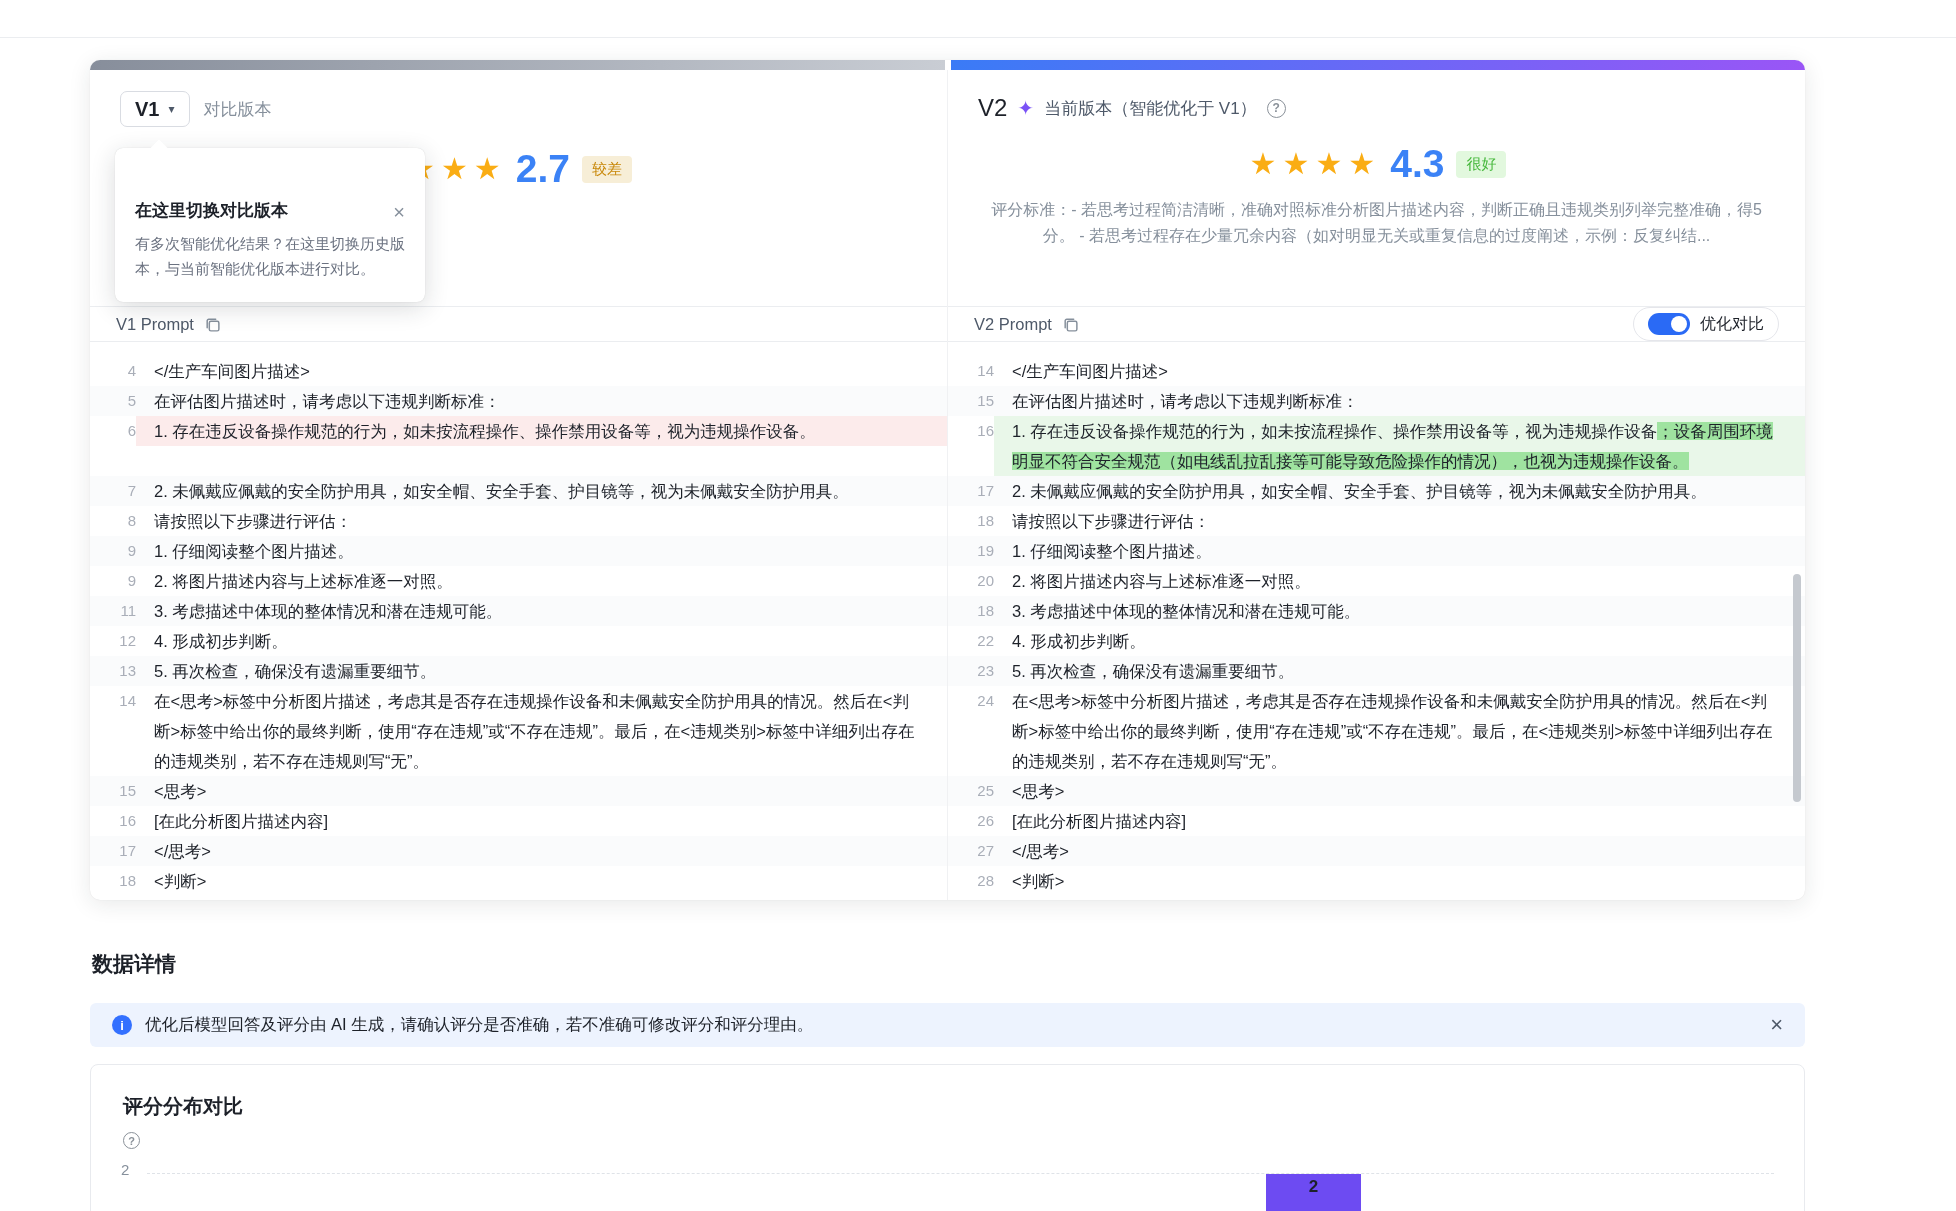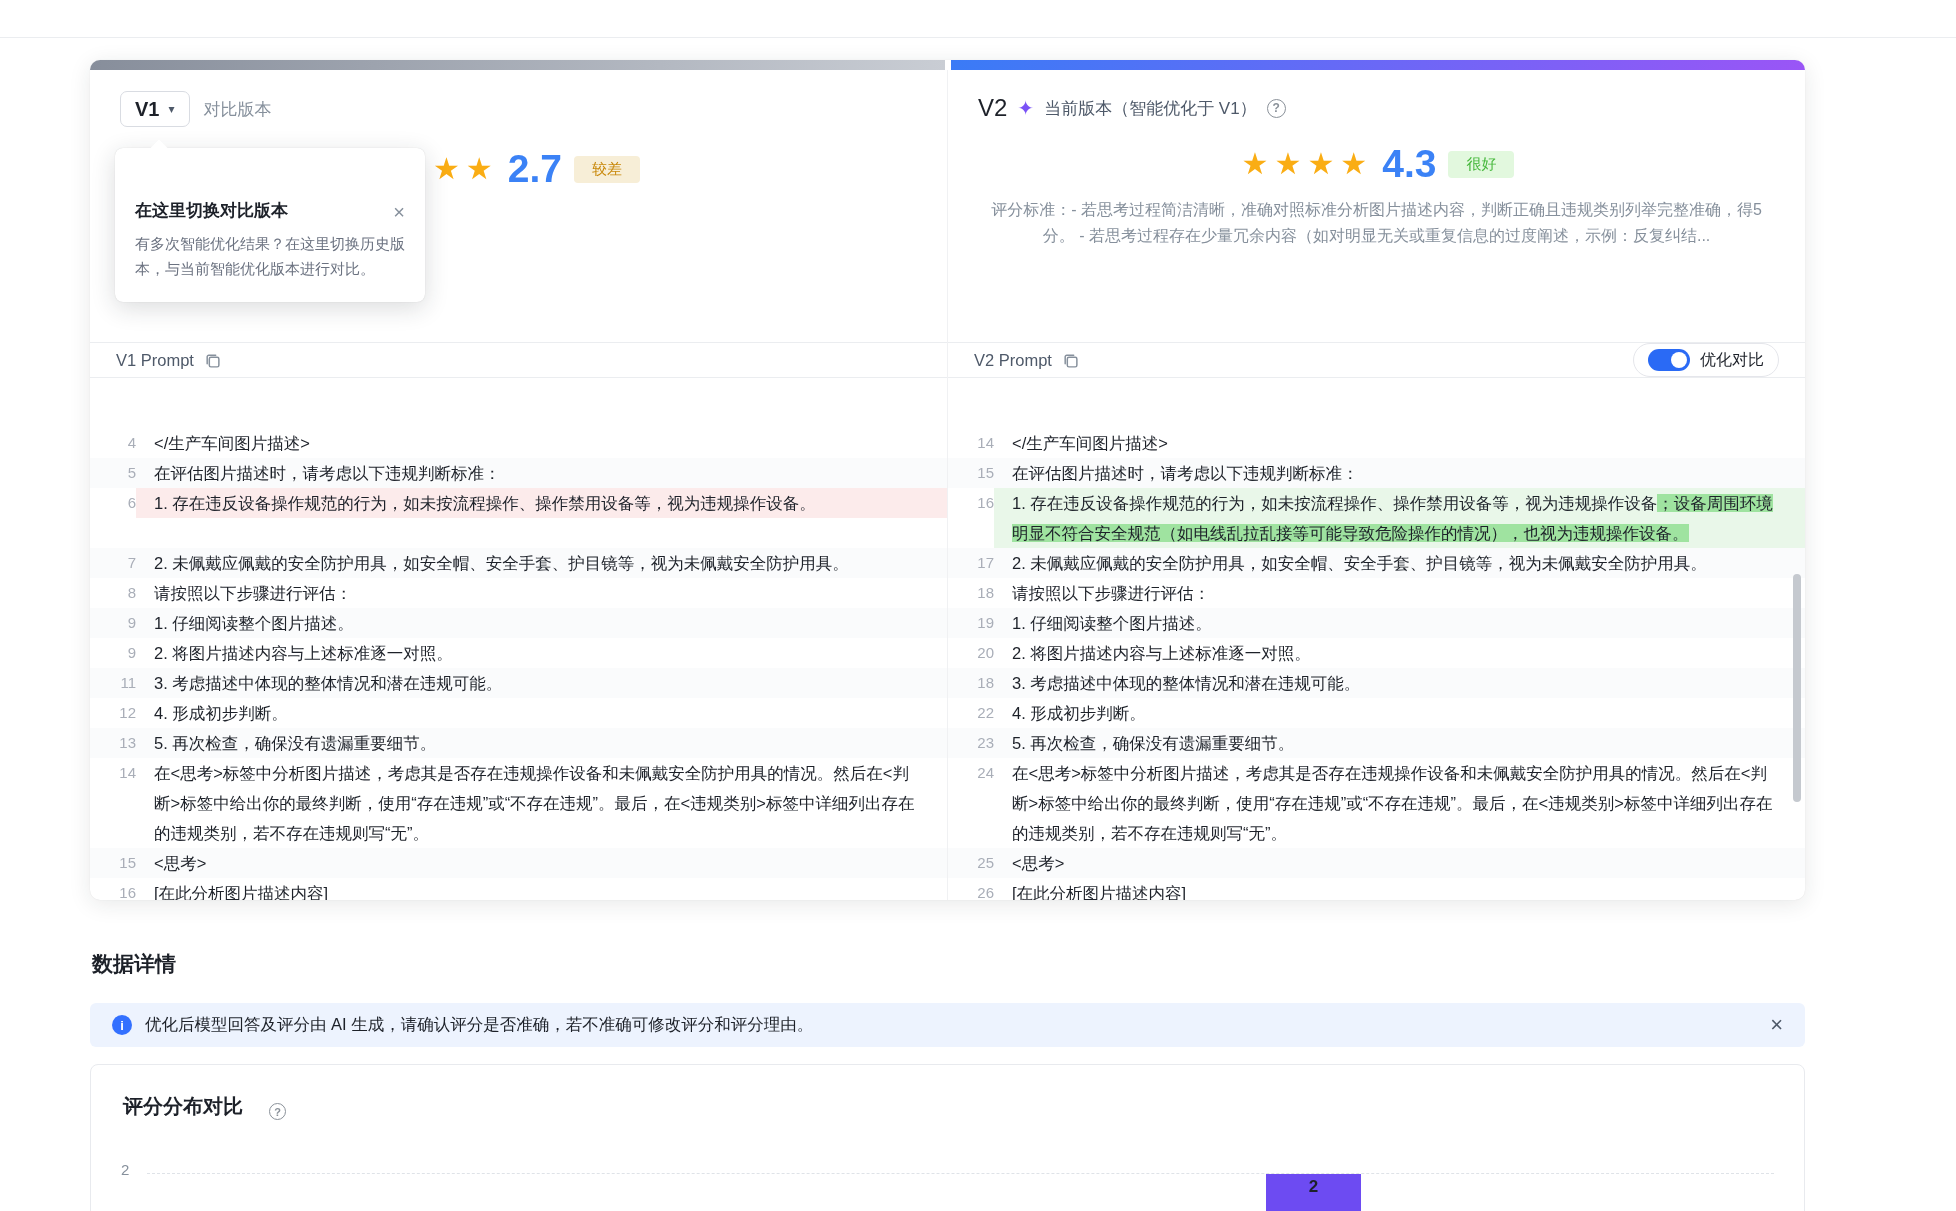--- a/index.html
+++ b/index.html
@@ -13,21 +13,21 @@
   
   .compare-card {
     position:absolute; left:90px; top:60px; width:1715px; height:840px;
     background:#fff; border-radius:10px; overflow:hidden;
     box-shadow:0 4px 22px rgba(31,35,41,.10), 0 0 1px rgba(31,35,41,.12);
   }
   .grad-strip { display:flex; height:10px; gap:6px; }
   .grad-left  { flex:1; background:linear-gradient(90deg,#878e9b,#c9cdd4); }
   .grad-right { flex:1; background:linear-gradient(90deg,#3a7bf6,#9a55f6); }
   .card-body { display:flex; height:830px; }
-  .panel { flex:1; min-width:0; display:flex; flex-direction:column; position:relative;gap:36px; }
+  .panel { flex:1; min-width:0; display:flex; flex-direction:column; position:relative; }
   .panel-left { border-right:1px solid #f0f1f3; }
   .panel-head { height:236px; flex:none; position:relative; }
 
   .version-row { display:flex; align-items:center; gap:14px; padding:21px 0 0 30px; }
   .ver-btn { display:inline-flex; align-items:center; gap:9px; height:36px; padding:0 14px;
     border:1px solid #d9dce2; border-radius:7px; background:#fff; cursor:pointer;
     font-family:inherit; font-size:20px; font-weight:700; color:#1d2129; }
   .chev { font-size:12px; color:#4e5969; }
   .ver-label { font-size:17px; color:#86909c; }
 
@@ -36,21 +36,21 @@
   .sparkle { color:#7a52f6; font-size:20px; line-height:1; }
   .cur-label { font-size:17px; color:#4e5969; }
   .help-circle { width:19px; height:19px; border:1.5px solid #8a9199; border-radius:50%;
     color:#8a9199; font-size:12px; font-weight:700; display:inline-flex;
     align-items:center; justify-content:center; cursor:pointer; flex:none; }
 
   .rating-row { display:flex; align-items:center; justify-content:center; gap:12px; margin-top:22px; height:40px; }
   .stars { display:inline-flex; }
   .star { color:#faad14; font-size:30px; line-height:1; margin:0 3px; }
   .score { font-size:39px; font-weight:700; color:#3b82f6;text-align:center; }
-  .badge { font-size:15px; padding:4px 18px; border-radius:4px; font-weight:500; }
+  .badge { font-size:15px; padding:4px 10px; border-radius:4px; font-weight:500; }
   .badge-bad  { background:#f7eed7; color:#c9890b; }
   .badge-good { background:#e2f8de; color:#47b83d; }
 
   .criteria { margin:13px auto 0; width:92%; font-size:16px; line-height:1.62;
     color:#86909c; text-align:center; }
 
   
   .tooltip { position:absolute; left:25px; top:78px; width:310px; z-index:10;
     background:#fff; border-radius:8px; padding:18px 20px 20px;
     box-shadow:0 6px 24px rgba(31,35,41,.16), 0 0 1px rgba(31,35,41,.2); }
@@ -89,21 +89,21 @@
   .section-title { position:absolute; left:92px; top:950px; font-size:21px; font-weight:700; }
   .notice { position:absolute; left:90px; top:1003px; width:1715px; height:44px;
     background:#edf3fe; border-radius:6px; display:flex; align-items:center; padding:0 22px; gap:13px; }
   .info-icon { width:20px; height:20px; border-radius:50%; background:#3370ff; color:#fff;
     font-size:13px; font-weight:700; display:flex; align-items:center; justify-content:center; flex:none; }
   .notice-text { font-size:16.5px; color:#1d2129; flex:1; }
   .notice-close { color:#4e5969; font-size:22px; line-height:1; cursor:pointer; }
 
   .chart-card { position:absolute; left:90px; top:1064px; width:1715px; height:320px;
     background:#fff; border:1px solid #e8eaee; border-radius:8px; padding:28px 32px; }
-  .chart-title-row { display:flex; align-items:flex-end; gap:26px; }
+  .chart-title-row { display:flex; align-items:flex-start; gap:12px;flex-direction:column; }
   .chart-title { font-size:20px; font-weight:700; }
   .help-circle.small { width:17px; height:17px; font-size:11px; }
   .y-tick { position:absolute; left:30px; top:96px; font-size:15px; color:#86909c; }
   .gridline { position:absolute; left:56px; right:30px; top:108px; border-top:1px dashed #dfe3e8; }
   .bar { position:absolute; left:1175px; top:109px; width:95px; height:200px; background:#6d4bf2; }
   .bar-label { position:absolute; left:1175px; top:112px; width:95px; text-align:center;
     font-size:17px; font-weight:700; color:#1d2129; z-index:2; }
 </style>
 </head>
 <body>

